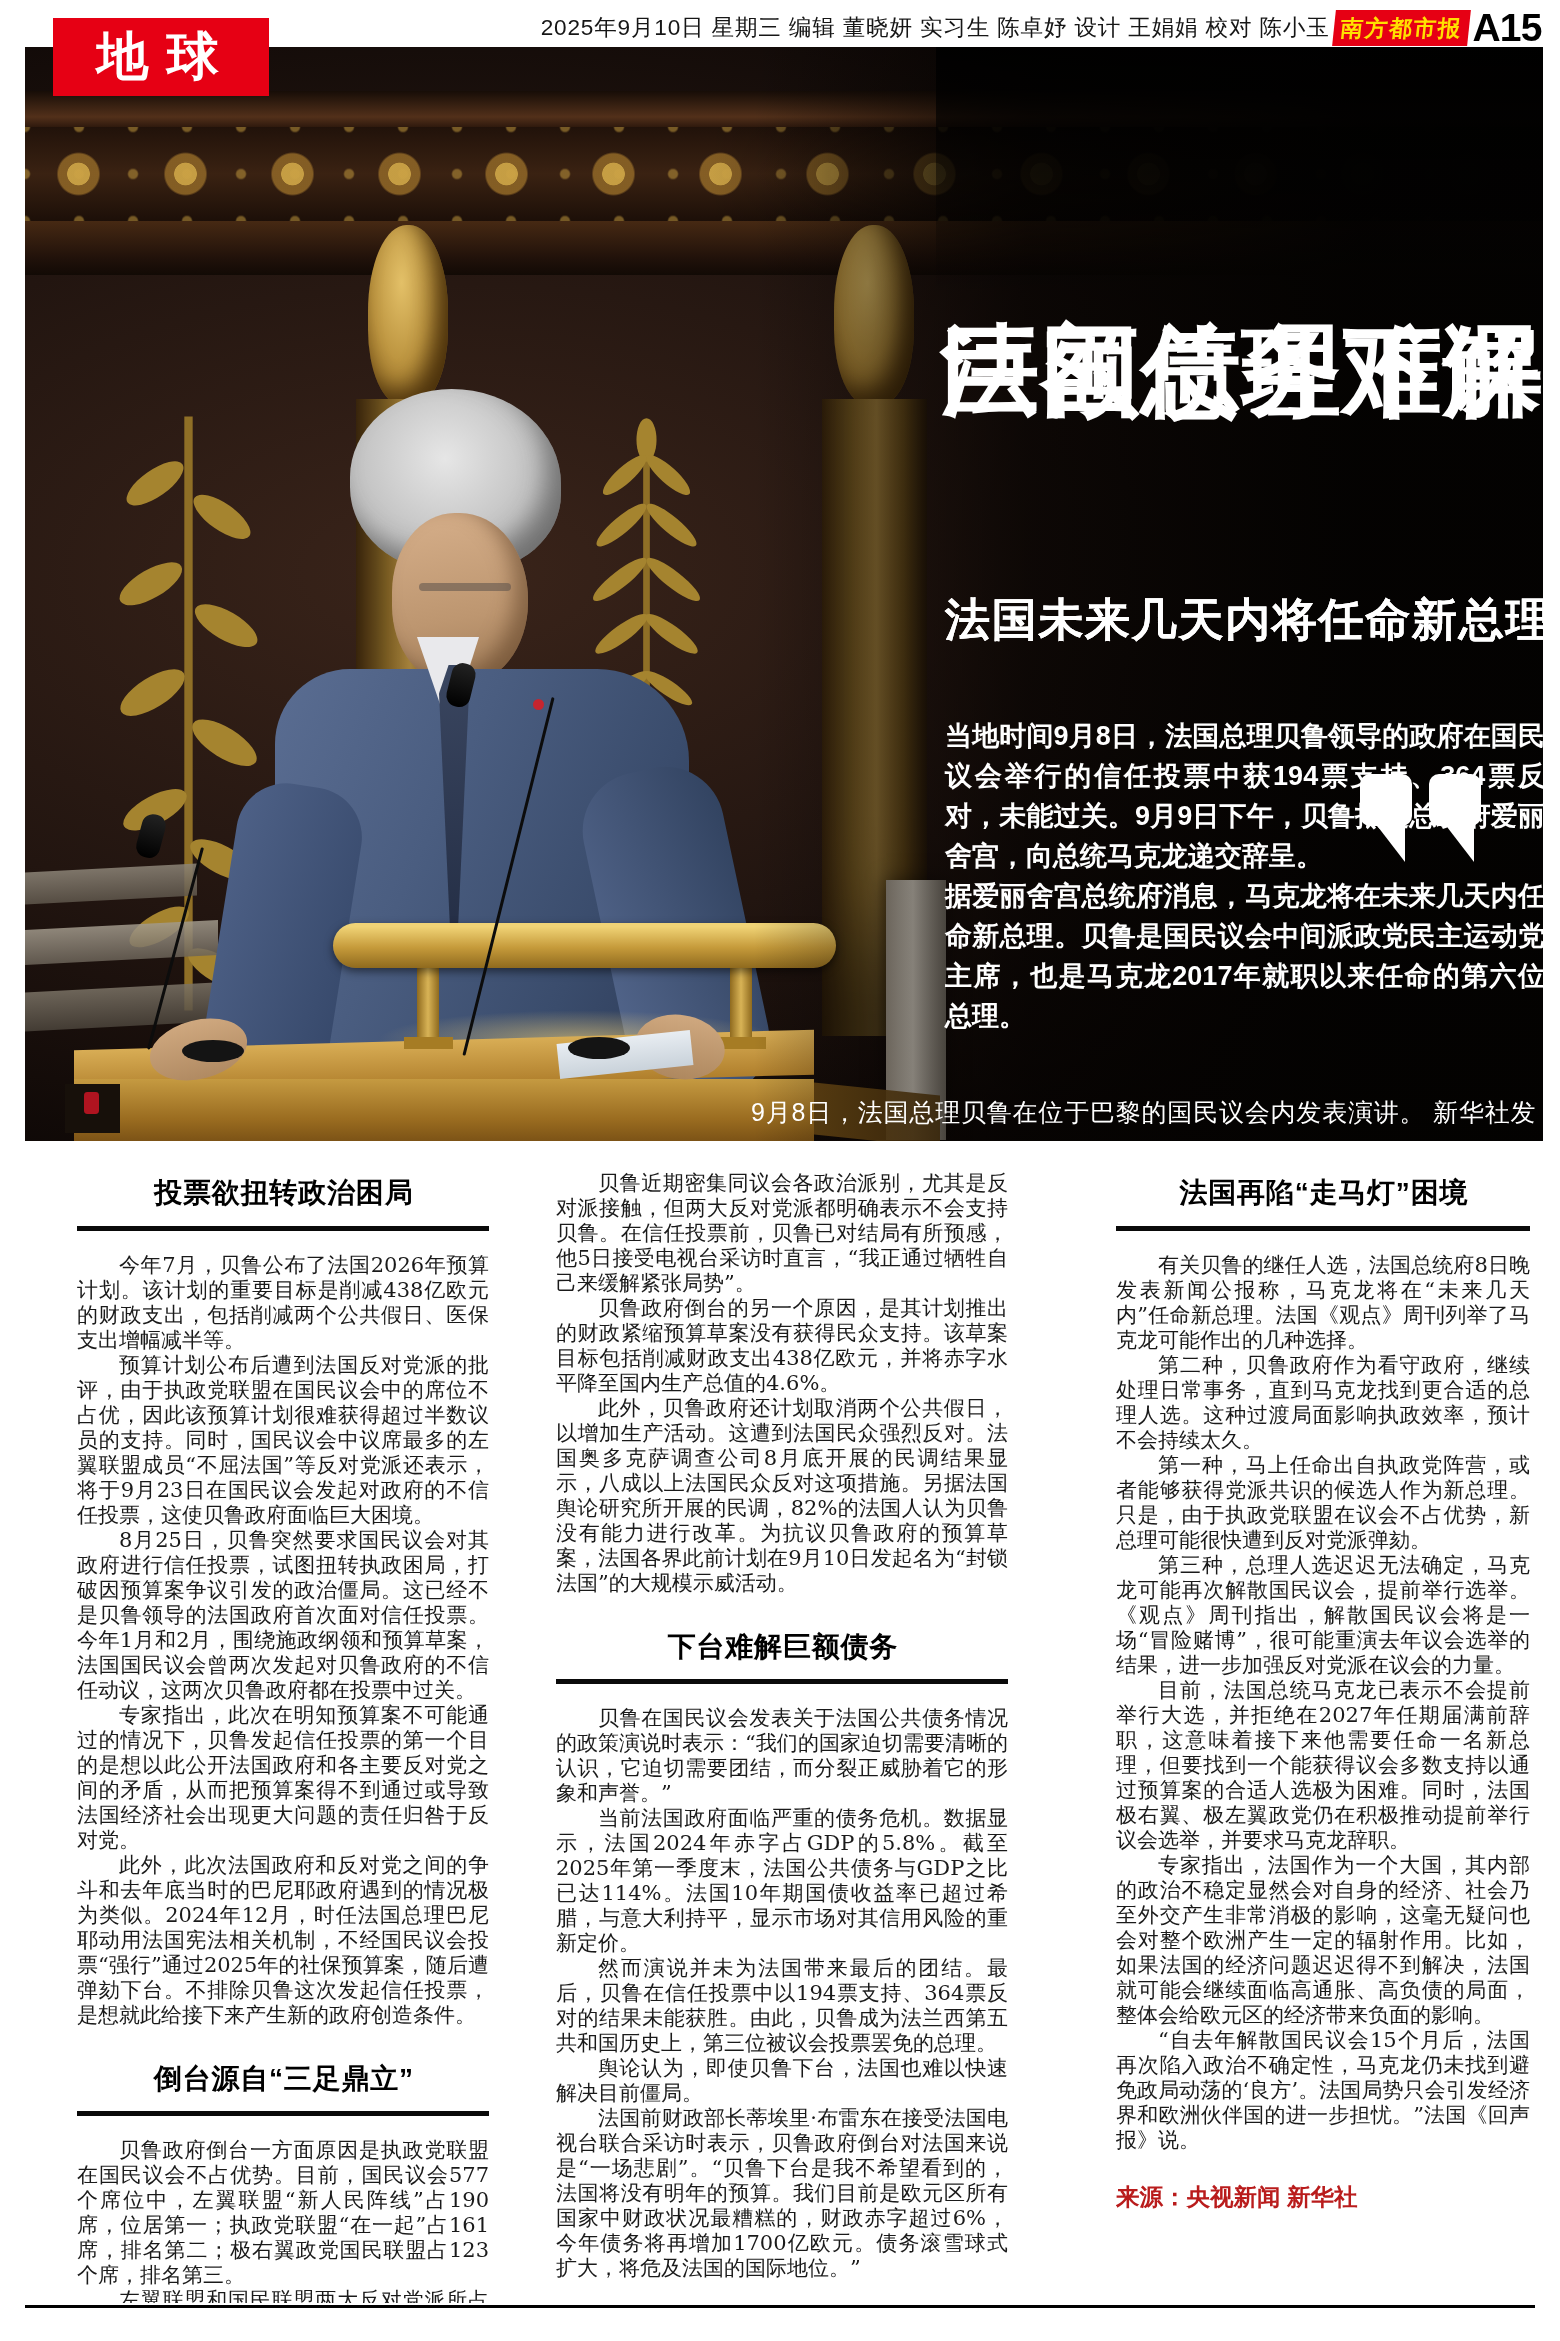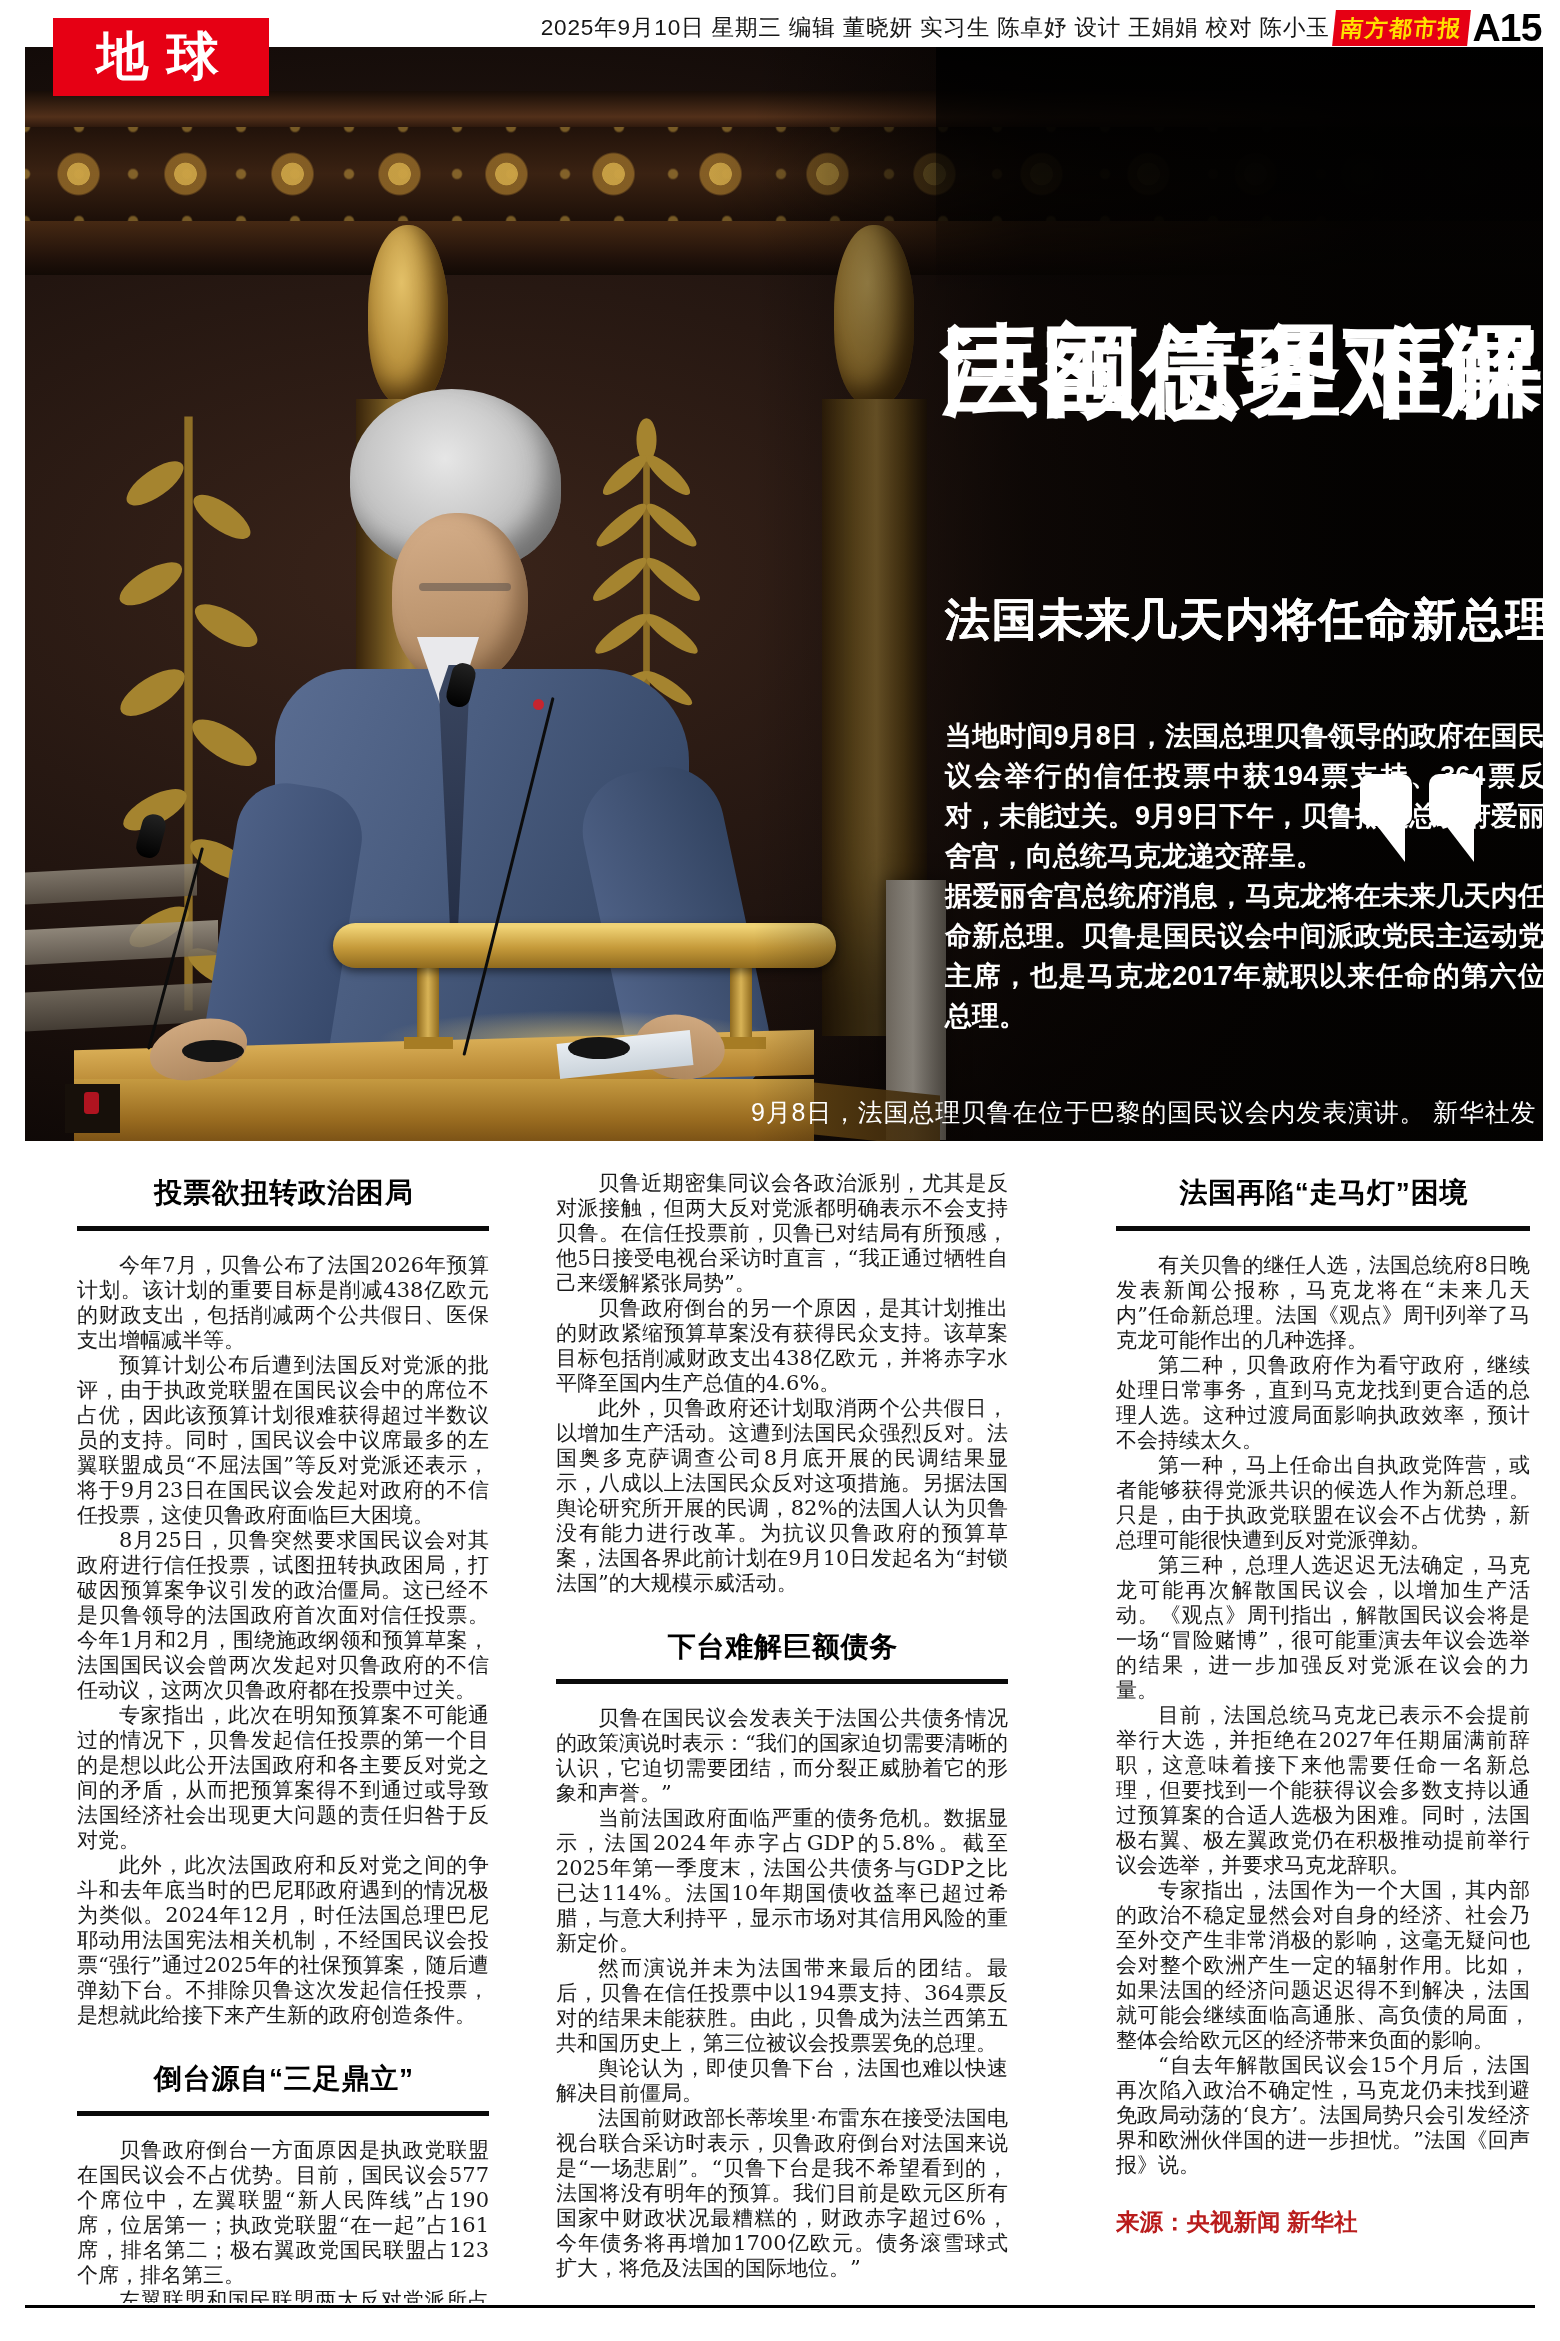--- a/index.html
+++ b/index.html
@@ -268,21 +268,21 @@
       <p class="para">当前法国政府面临严重的债务危机。数据显示，法国2024年赤字占GDP的5.8%。截至2025年第一季度末，法国公共债务与GDP之比已达114%。法国10年期国债收益率已超过希腊，与意大利持平，显示市场对其信用风险的重新定价。</p>
       <p class="para">然而演说并未为法国带来最后的团结。最后，贝鲁在信任投票中以194票支持、364票反对的结果未能获胜。由此，贝鲁成为法兰西第五共和国历史上，第三位被议会投票罢免的总理。</p>
       <p class="para">舆论认为，即使贝鲁下台，法国也难以快速解决目前僵局。</p>
       <p class="para">法国前财政部长蒂埃里·布雷东在接受法国电视台联合采访时表示，贝鲁政府倒台对法国来说是“一场悲剧”。“贝鲁下台是我不希望看到的，法国将没有明年的预算。我们目前是欧元区所有国家中财政状况最糟糕的，财政赤字超过6%，今年债务将再增加1700亿欧元。债务滚雪球式扩大，将危及法国的国际地位。”</p>
     </div>
   <div class="article-col col-3">
       <h2 class="sec-h">法国再陷“走马灯”困境</h2>
       <p class="para">有关贝鲁的继任人选，法国总统府8日晚发表新闻公报称，马克龙将在“未来几天内”任命新总理。法国《观点》周刊列举了马克龙可能作出的几种选择。</p>
       <p class="para">第二种，贝鲁政府作为看守政府，继续处理日常事务，直到马克龙找到更合适的总理人选。这种过渡局面影响执政效率，预计不会持续太久。</p>
       <p class="para">第一种，马上任命出自执政党阵营，或者能够获得党派共识的候选人作为新总理。只是，由于执政党联盟在议会不占优势，新总理可能很快遭到反对党派弹劾。</p>
-      <p class="para">第三种，总理人选迟迟无法确定，马克龙可能再次解散国民议会，以增加生产活动。《观点》周刊指出，解散国民议会将是一场“冒险赌博”，很可能重演去年议会选举的结果，进一步加强反对党派在议会的力量。</p>
+      <p class="para">第三种，总理人选迟迟无法确定，马克龙可能再次解散国民议会，提前举行选举。《观点》周刊指出，解散国民议会将是一场“冒险赌博”，很可能重演去年议会选举的结果，进一步加强反对党派在议会的力量。</p>
       <p class="para">目前，法国总统马克龙已表示不会提前举行大选，并拒绝在2027年任期届满前辞职，这意味着接下来他需要任命一名新总理，但要找到一个能获得议会多数支持以通过预算案的合适人选极为困难。同时，法国极右翼、极左翼政党仍在积极推动提前举行议会选举，并要求马克龙辞职。</p>
       <p class="para">专家指出，法国作为一个大国，其内部的政治不稳定显然会对自身的经济、社会乃至外交产生非常消极的影响，这毫无疑问也会对整个欧洲产生一定的辐射作用。比如，如果法国的经济问题迟迟得不到解决，法国就可能会继续面临高通胀、高负债的局面，整体会给欧元区的经济带来负面的影响。</p>
       <p class="para">“自去年解散国民议会15个月后，法国再次陷入政治不确定性，马克龙仍未找到避免政局动荡的‘良方’。法国局势只会引发经济界和欧洲伙伴国的进一步担忧。”法国《回声报》说。</p>
       <p class="source">来源：央视新闻 新华社</p>
     </div>
 
   <div class="bottom-rule"></div>
 </div>
 
 

